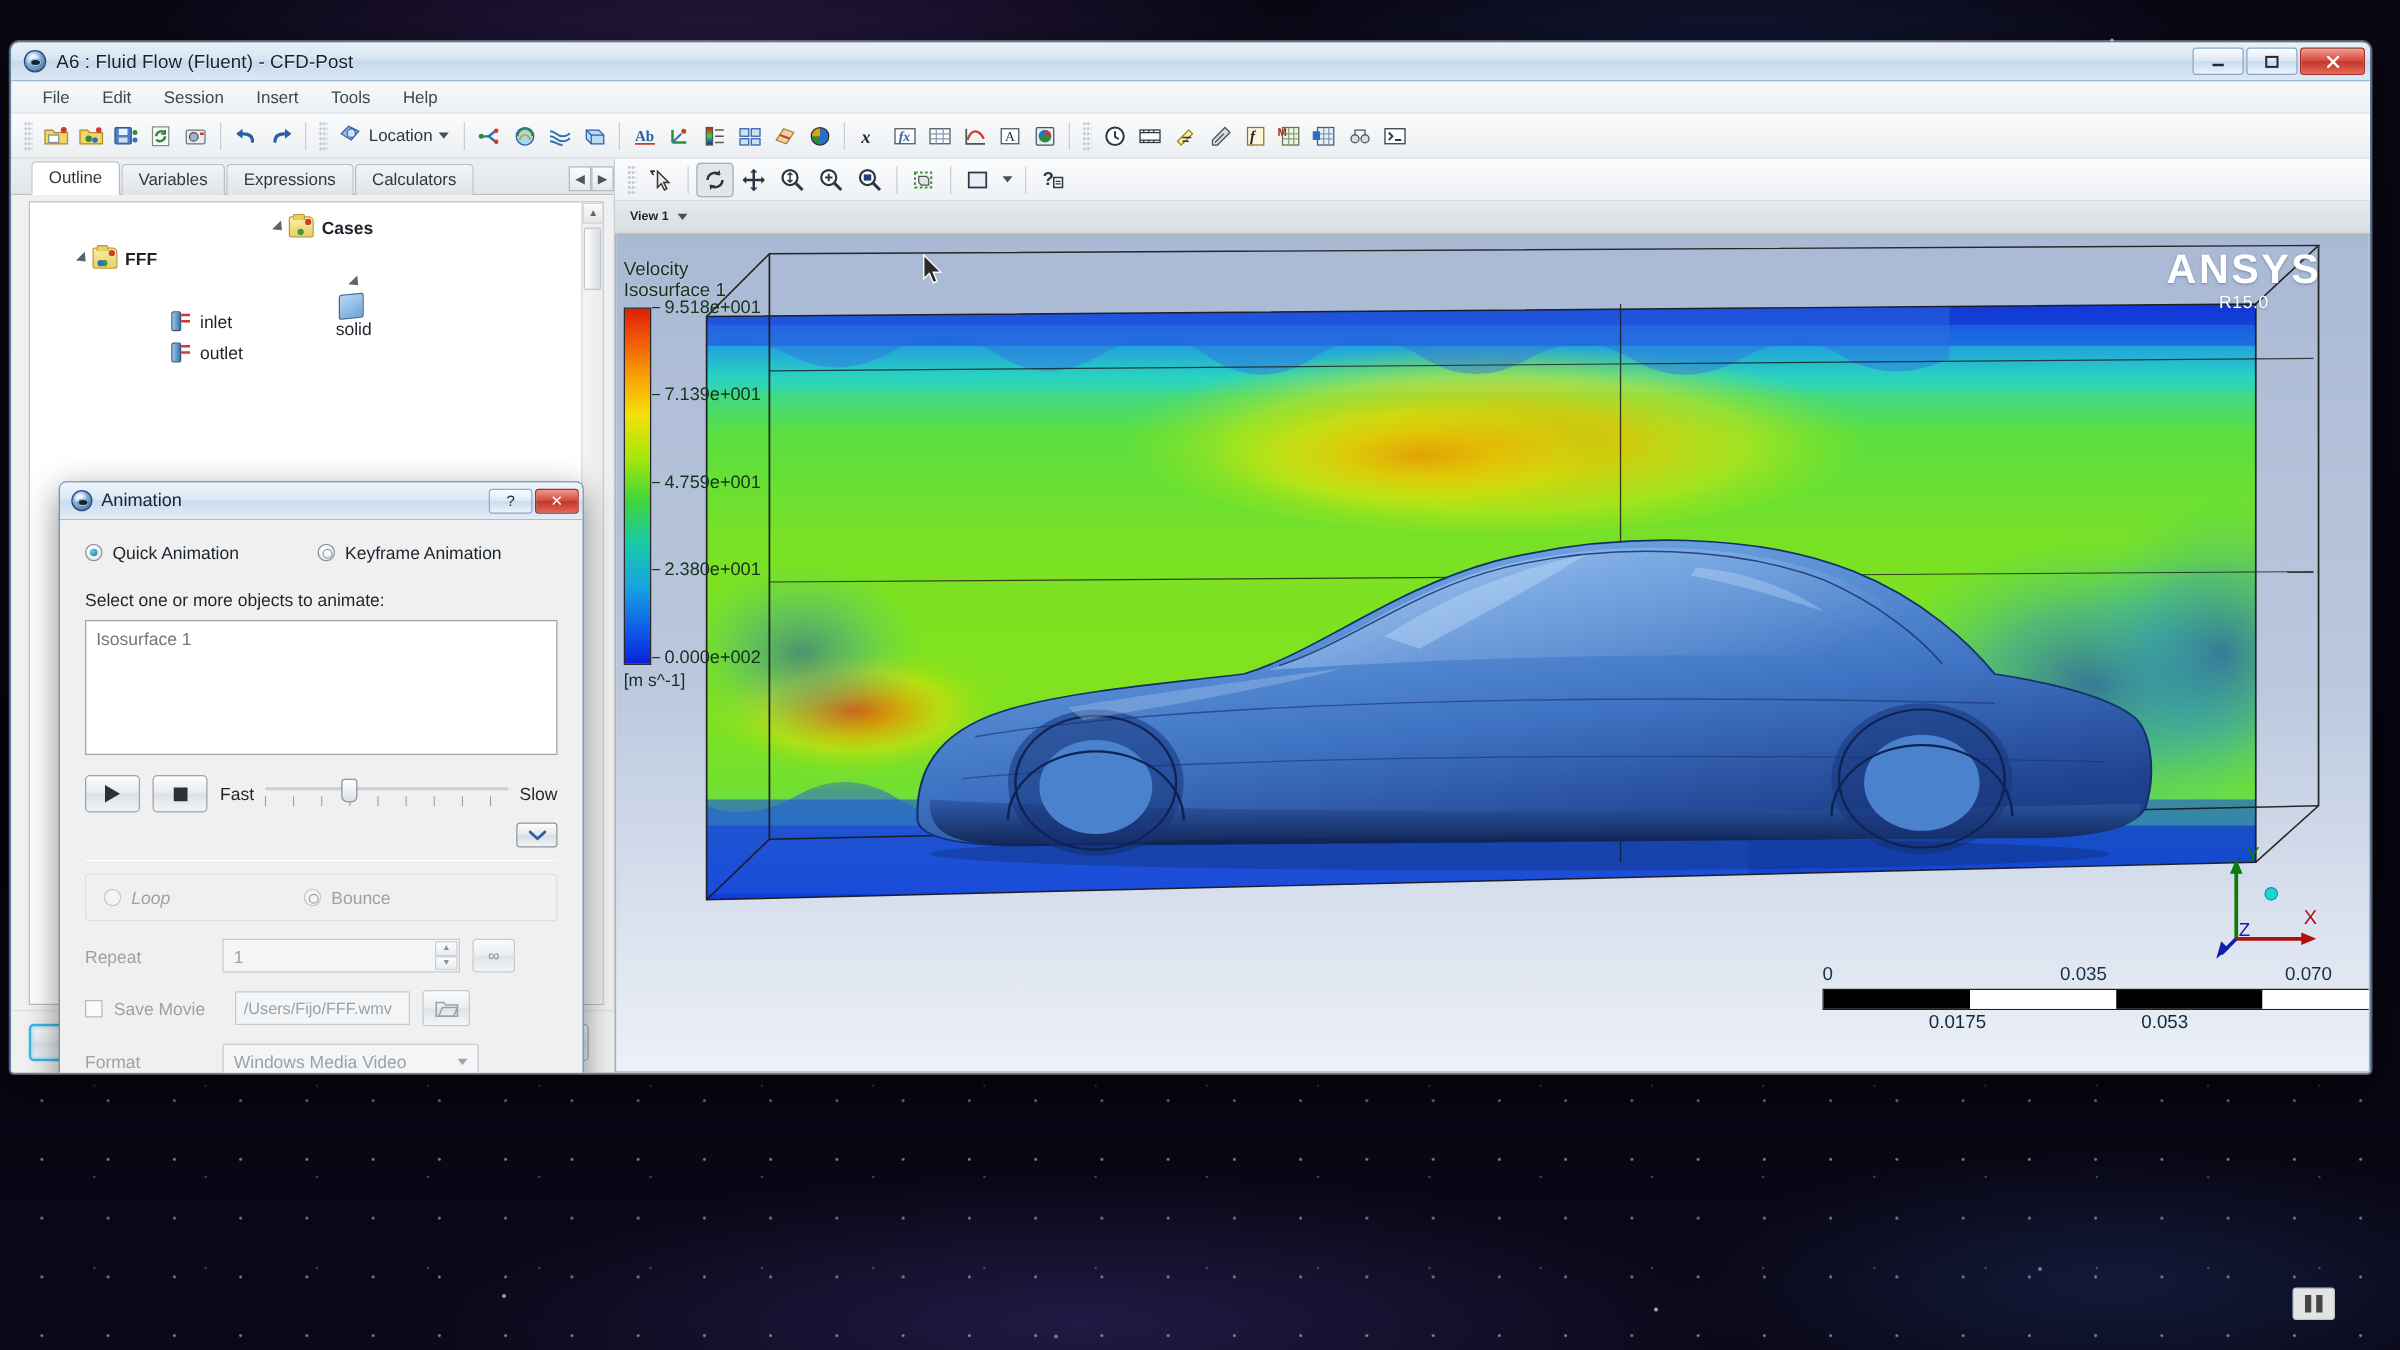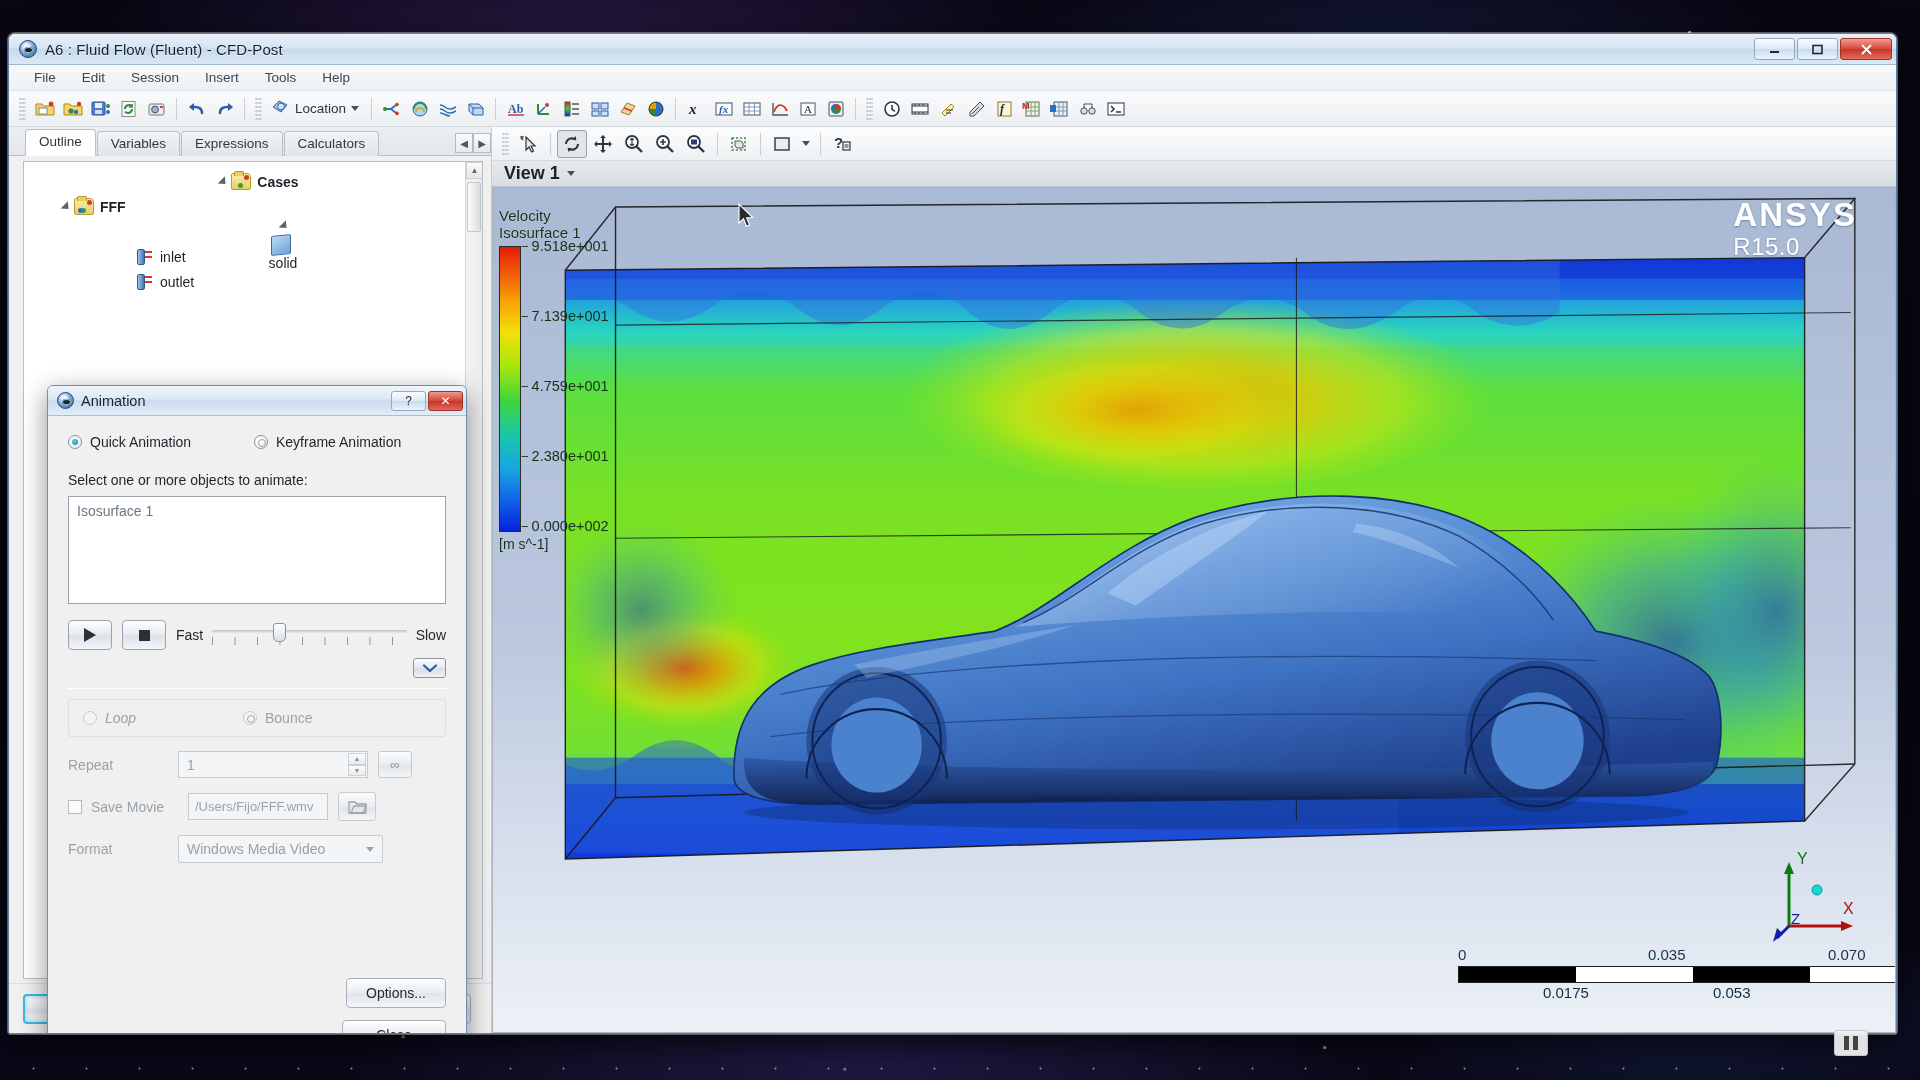--- a/index.html
+++ b/index.html
@@ -37,21 +37,21 @@
     content:""; position:absolute; inset:0;
     background-image:
       radial-gradient(circle, rgba(255,255,255,.85) 0 .8px, transparent 1.4px),
       radial-gradient(circle, rgba(200,215,255,.55) 0 .7px, transparent 1.3px);
     background-size: 53px 47px, 89px 73px;
     background-position: 7px 11px, 31px 29px;
     opacity:.55;
   }
   
   #app-window {
-    position:absolute; left:8px; top:33px; width:1889px; height:1001px;
+    position:absolute; left:8px; top:33px; width:1889px; height:826px;
     background:#f0f0f0;
     border:1px solid #5f7fa5;
     border-radius:7px 7px 3px 3px;
     box-shadow:0 0 0 1px rgba(255,255,255,.35), 0 10px 34px rgba(0,0,0,.75);
     overflow:hidden;
     display:flex; flex-direction:column;
   }
   
   #title-bar {
     height:31px; flex:0 0 31px;
@@ -288,21 +288,21 @@
     height:34px; flex:0 0 34px; display:flex; align-items:center; padding:0 6px;
     background:linear-gradient(180deg,#fbfcfd,#eef1f4); border-bottom:1px solid #d6dade; gap:1px;
   }
   .vtb {
     width:30px;height:28px;display:flex;align-items:center;justify-content:center;border-radius:3px;cursor:pointer;
   }
   .vtb.active { background:#e2e6ea; box-shadow:inset 0 0 0 1px #9aa3ab; border-radius:4px; }
   #view-label-bar {
     height:26px; flex:0 0 26px; display:flex; align-items:center; gap:7px; padding-left:12px;
     background:linear-gradient(180deg,#e6eaee,#d8dde2); border-bottom:1px solid #bfc5cb;
-    font-size:18px; font-weight:bold; color:#1b232b; cursor:pointer;
+    font-size:10px; font-weight:bold; color:#1b232b; cursor:pointer;
   }
   #scene {
     flex:1 1 auto; position:relative; overflow:hidden; border:1px solid #aeb4ba; margin:0;
     background:linear-gradient(180deg,#c3cfe2 0%,#cfd9e8 45%,#e4eaf3 80%,#eef2f8 100%);
   }
   #viewer-tabs {
     height:32px; flex:0 0 32px; display:flex; align-items:flex-end; padding-left:10px;
     background:linear-gradient(180deg,#eceff2,#e2e6ea); border-top:1px solid #c8ccd0;
   }
   .vtab {
@@ -324,21 +324,21 @@
   }
   #legend-ticks { position:relative; width:104px; }
   .lg-tick { position:absolute; left:0; font-size:14.5px; color:#12331c; white-space:nowrap; }
   .lg-tick::before { content:"−"; color:#12331c; margin-right:3px; font-size:13px; }
   #legend-unit { font-size:14px; color:#12331c; margin-top:4px; }
   #ansys-logo {
     position:absolute; right:38px; top:10px; text-align:center; z-index:6; pointer-events:none;
   }
   #ansys-name { font-size:33px; font-weight:bold; color:#ffffff; letter-spacing:2px;
     text-shadow:0 1px 2px rgba(60,90,130,.55); line-height:1; }
-  #ansys-rev { font-size:24px; color:#ffffff; text-align:left; margin-top:2px; letter-spacing:.5px;
+  #ansys-rev { font-size:14px; color:#ffffff; text-align:center; margin-top:2px; letter-spacing:.5px;
     text-shadow:0 1px 2px rgba(60,90,130,.5); }
   
   #ruler { position:absolute; left:965px; bottom:26px; width:470px; z-index:7; text-align:center; }
   #ruler-top { position:relative; height:20px; }
   .r-top-lab { position:absolute; font-size:15px; color:#16314a; top:0; }
   #ruler-bar { height:17px; border:1px solid #202020; display:flex; background:#fff; }
   #ruler-bar div { flex:1 1 25%; }
   #ruler-bottom { position:relative; height:22px; margin-top:1px; }
   .r-bot-lab { position:absolute; font-size:15px; color:#102a40; top:0; }
   

